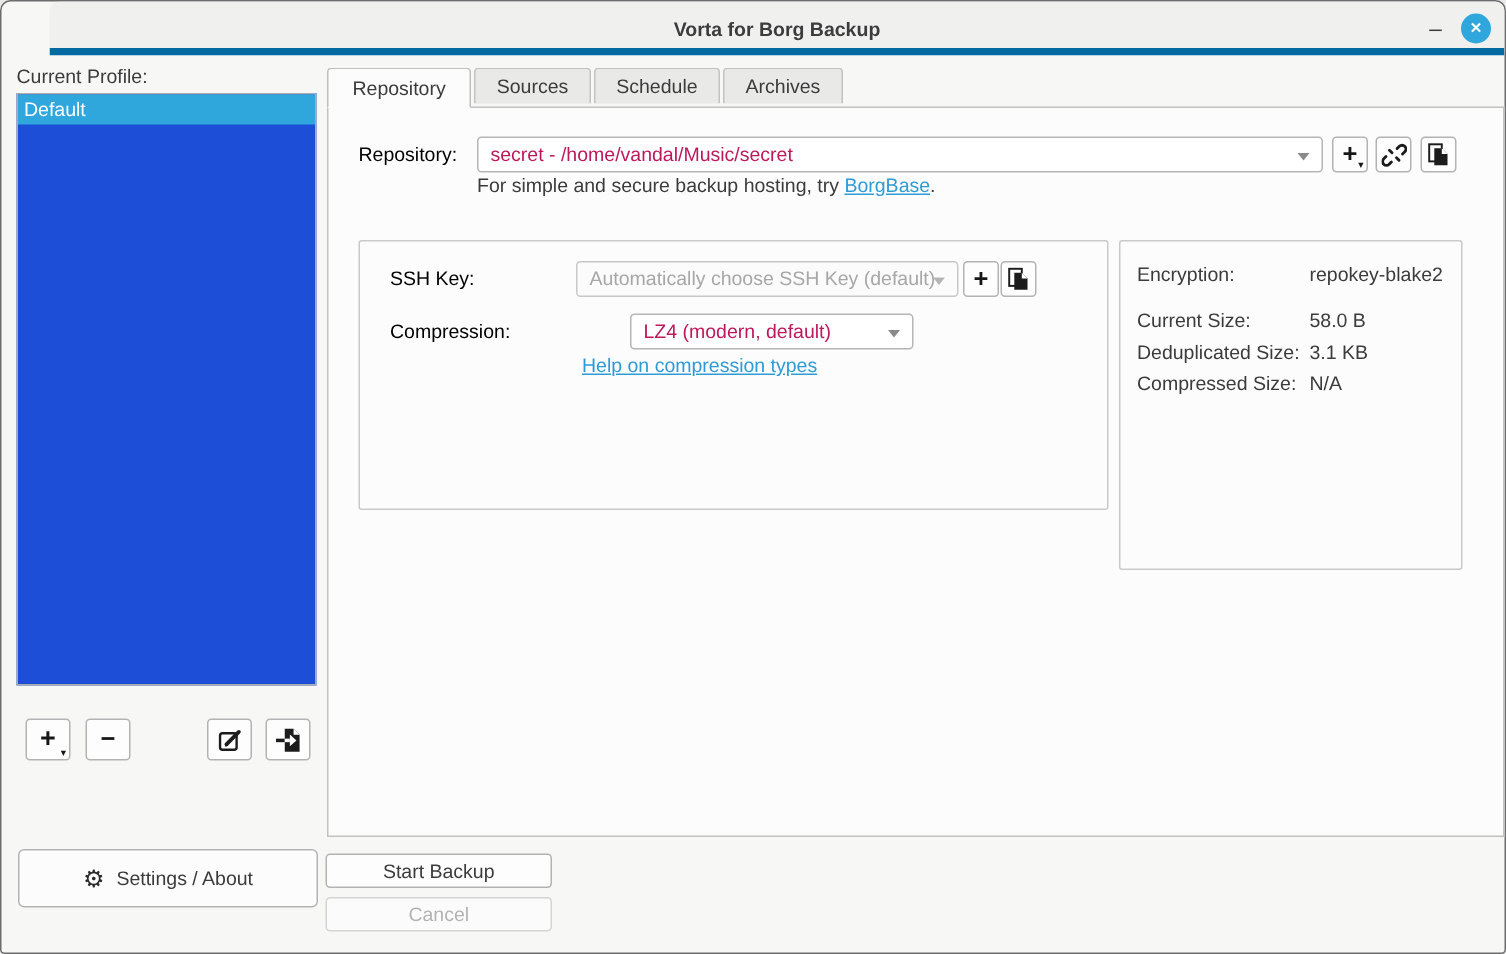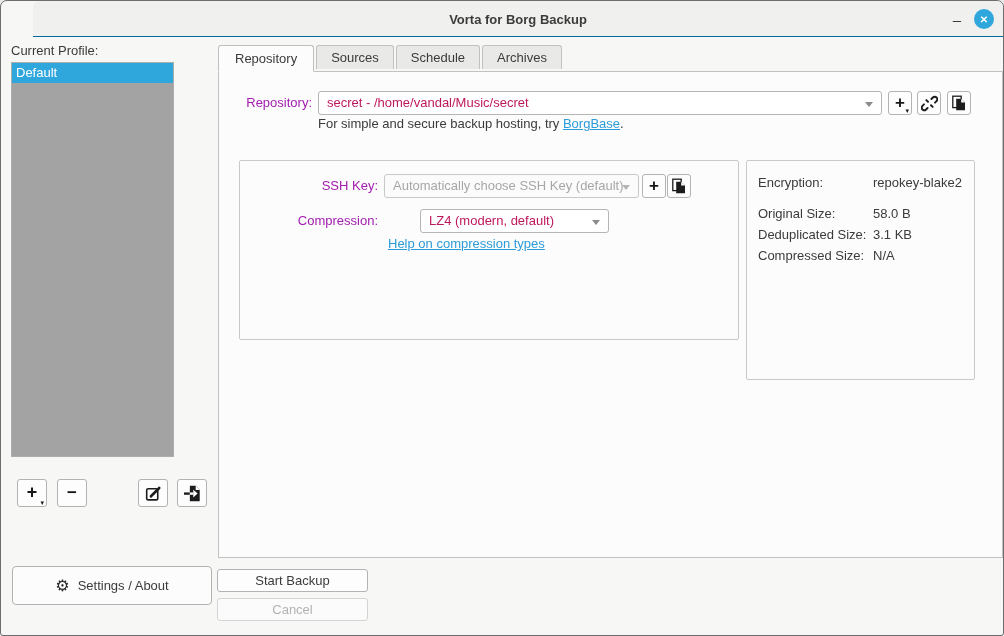--- a/index.html
+++ b/index.html
@@ -15,21 +15,21 @@
     width: 1004px; height: 636px;
     background: #f7f7f6;
     border: 1px solid #6d6d6d;
     border-radius: 7px 7px 3px 3px;
     overflow: hidden;
   }
   
   .titlebar {
     position: absolute; left:0; top:0; right:0; height:36px;
     background: #f0f0ef;
-    border-bottom: 1px solid #0369a1;
+    border-bottom: 5px solid #0369a1;
     border-radius: 6px 6px 0 0;
     margin-left: 32px;
   }
   .title {
     position:absolute; left:0; right:0; top:0; height:36px;
     display:flex; align-items:center; justify-content:center;
     font-weight:600; color:#3c3c3c;
   }
   .min-btn {
     position:absolute; right:36px; top:8px; width:20px; height:20px;
@@ -38,22 +38,22 @@
   }
   .close-btn {
     position:absolute; right:9px; top:8px; width:20px; height:20px;
     border-radius:50%; background:#2fa7dd;
     display:flex; align-items:center; justify-content:center;
     color:#fff; font-size:10px; font-weight:bold;
   }
   
   .profile-label { position:absolute; left:10px; top:42px; color:#3b3b3b; }
   .profile-list {
-    position:absolute; left:10px; top:61px; width:163px; height:395px;
-    background:#a3a3a3; border:1px solid #adadad;
+    position:absolute; left:10px; top:61px; width:200px; height:395px;
+    background:#1d4ed8; border:1px solid #adadad;
   }
   .profile-item {
     height:20px; line-height:20px; padding:0 4px;
     background:#2fa7dd; color:#ffffff;
   }
   .tool-btn {
     position:absolute; top:478px; width:30px; height:28px;
     background:#fdfdfd; border:1px solid #b3b3b3; border-radius:3px;
     display:flex; align-items:center; justify-content:center;
   }
@@ -80,21 +80,21 @@
   .tab.active {
     height:27px; line-height:26px; padding:0 16px;
     background:#fcfcfc; border:1px solid #bfbfbf; border-bottom:1px solid #fcfcfc;
     margin-bottom:-1px;
   }
   
   .frame {
     position:absolute; left:217px; top:70px; width:785px; height:487px;
     background:#fcfcfc; border:1px solid #c2c2c2; z-index:1;
   }
-  .flabel { position:absolute; text-align:right; line-height:24px; color:#a21caf; }
+  .flabel { position:absolute; text-align:left; line-height:24px; color:#000000; }
   .combo {
     position:absolute; height:24px; background:#ffffff;
     border:1px solid #b5b5b5; border-radius:3px;
     line-height:22px; padding:0 22px 0 8px;
     white-space:nowrap; overflow:hidden; color:#be185d;
   }
   .combo .arrow {
     position:absolute; right:8px; top:10px; width:0; height:0;
     border-left:4px solid transparent; border-right:4px solid transparent;
     border-top:5px solid #8a8a8a;
@@ -254,21 +254,21 @@
       <div class="combo" style="left:144px; top:48px; width:189px;margin-left:36px;">
         <span>LZ4 (modern, default)</span>
         <span class="arrow"></span>
       </div>
       <a class="link help-link">Help on compression types</a>
     </div>
 
     <div class="infobox">
       <div class="info-label" style="top:14px;">Encryption:</div>
       <div class="info-value" style="top:14px;">repokey-blake2</div>
-      <div class="info-label" style="top:45px;">Original Size:</div>
+      <div class="info-label" style="top:45px;">Current Size:</div>
       <div class="info-value" style="top:45px;">58.0 B</div>
       <div class="info-label" style="top:66px;">Deduplicated Size:</div>
       <div class="info-value" style="top:66px;">3.1 KB</div>
       <div class="info-label" style="top:87px;">Compressed Size:</div>
       <div class="info-value" style="top:87px;">N/A</div>
     </div>
   </div>
 
   <div class="action-btn" style="top:568px;">
     <span>Start Backup</span>

